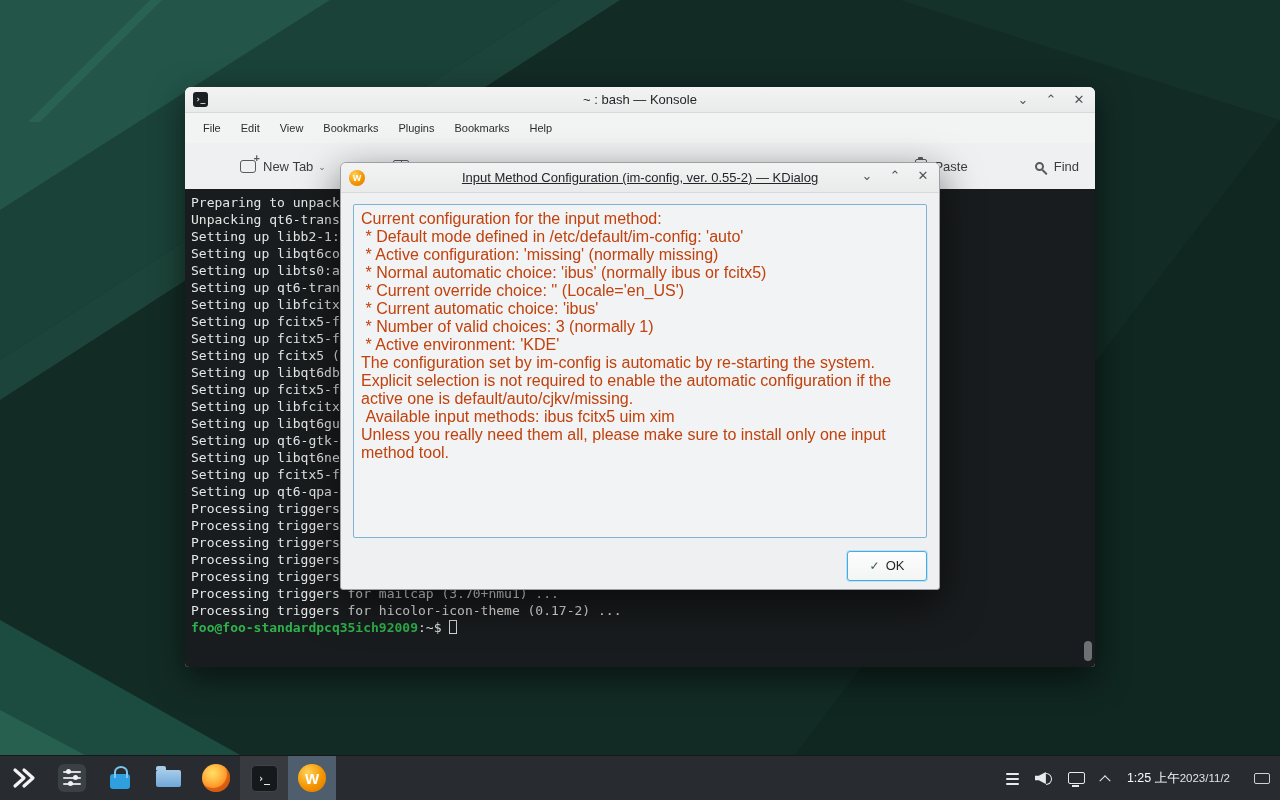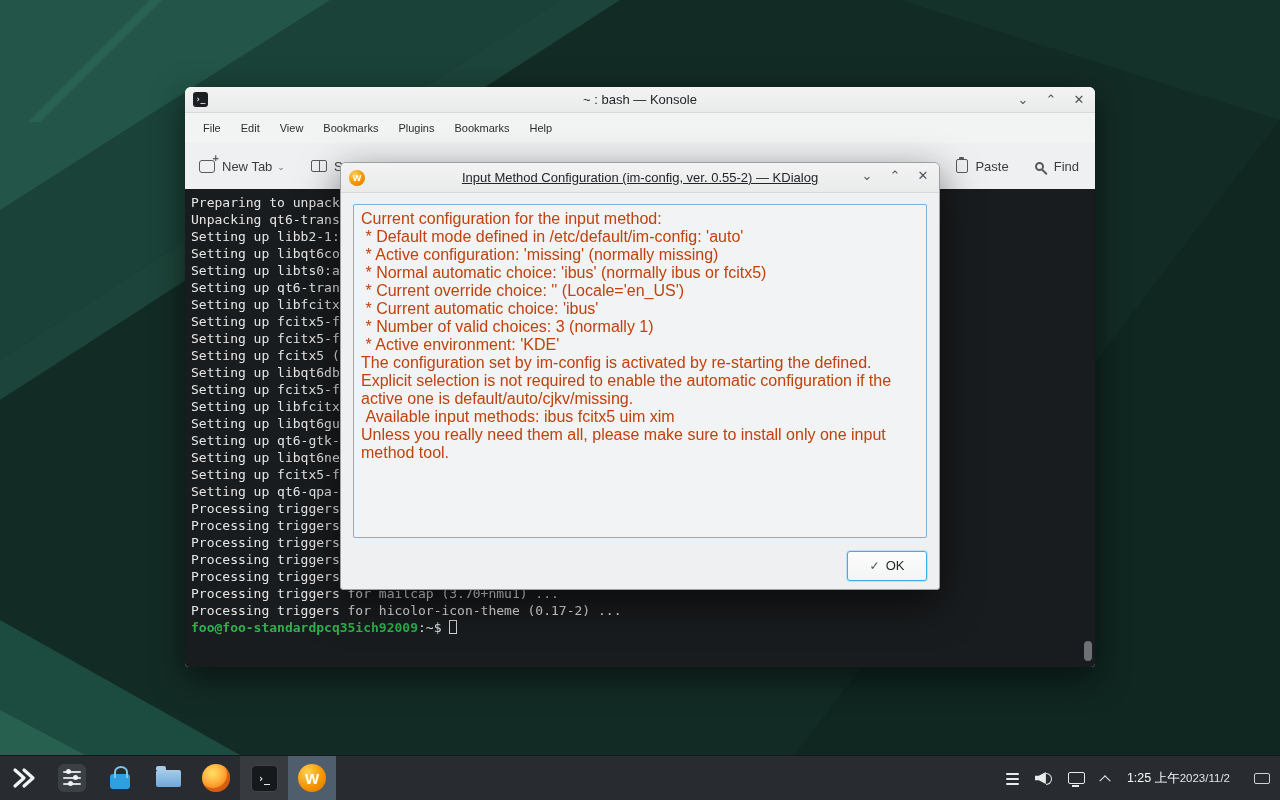--- a/index.html
+++ b/index.html
@@ -18,21 +18,21 @@
   .k-winicon { width:15px; height:15px; margin-left:8px; background:#1d2023; border-radius:3px;
                color:#e8eaec; font:bold 8px "DejaVu Sans Mono",monospace; display:flex; align-items:center; justify-content:center; }
   .k-title { position:absolute; left:0; right:0; text-align:center; font-size:13px; color:#232629; }
   .winbtns { position:absolute; right:8px; top:0; height:26px; display:flex; align-items:center; gap:12px; }
   .winbtn { width:16px; text-align:center; font-size:13px; color:#50555a; cursor:default; line-height:16px; }
 
   .k-menubar { height:30px; background:#f2f3f3; display:flex; align-items:center; padding-left:8px; }
   .menu-item { font-size:11px; color:#2b2e31; padding:4px 10px; border-radius:3px; }
 
   .k-toolbar { height:46px; background:#eff0f1; display:flex; align-items:center; padding:0 16px 0 14px; gap:26px; }
-  .tb-btn { display:flex; align-items:center; gap:7px; font-size:13px; color:#3a3e41; }
+  .tb-btn { display:flex; align-items:center; gap:7px; font-size:13px; color:#3a3e41;margin-left:41px; }
   .tb-caret { font-size:9px; color:#6a6f74; margin-left:-2px; align-self:flex-end; padding-bottom:2px; }
   .tb-spacer { flex:1; }
   .ic-newtab { width:16px; height:13px; border:1.5px solid #565b60; border-radius:3px; position:relative; }
   .ic-newtab::after { content:"+"; position:absolute; right:-5px; top:-9px; font-size:11px; font-weight:bold; color:#565b60; }
   .ic-split { width:16px; height:12px; border:1.5px solid #565b60; border-radius:2px; position:relative; }
   .ic-split::after { content:""; position:absolute; left:50%; top:0; bottom:0; width:1.5px; background:#565b60; }
   .ic-clipboard { width:12px; height:14px; border:1.5px solid #565b60; border-radius:2px; position:relative; }
   .ic-clipboard::before { content:""; position:absolute; top:-3px; left:2px; width:5px; height:3px; background:#565b60; border-radius:1px; }
   .ic-find { width:9px; height:9px; border:2px solid #565b60; border-radius:50%; position:relative; margin-right:3px; }
   .ic-find::after { content:""; position:absolute; width:7px; height:2px; background:#565b60; transform:rotate(45deg); right:-6px; bottom:-4px; border-radius:1px; }
@@ -218,21 +218,21 @@
       <div class="d-frame">
 
       <div class="d-line">Current configuration for the input method:</div>
           <div class="d-line"> * Default mode defined in /etc/default/im-config: 'auto'</div>
           <div class="d-line"> * Active configuration: 'missing' (normally missing)</div>
           <div class="d-line"> * Normal automatic choice: 'ibus' (normally ibus or fcitx5)</div>
           <div class="d-line"> * Current override choice: '' (Locale='en_US')</div>
           <div class="d-line"> * Current automatic choice: 'ibus'</div>
           <div class="d-line"> * Number of valid choices: 3 (normally 1)</div>
           <div class="d-line"> * Active environment: 'KDE'</div>
-          <div class="d-line">The configuration set by im-config is activated by re-starting the defined.</div>
+          <div class="d-line">The configuration set by im-config is automatic by re-starting the system.</div>
           <div class="d-line">Explicit selection is not required to enable the automatic configuration if the active one is default/auto/cjkv/missing.</div>
           <div class="d-line"> Available input methods: ibus fcitx5 uim xim</div>
           <div class="d-line">Unless you really need them all, please make sure to install only one input method tool.</div>
         </div>
     </div>
     <div class="d-footer">
       <div class="ok-btn">
         <span class="ok-check">✓</span>
         <span>OK</span>
       </div>

